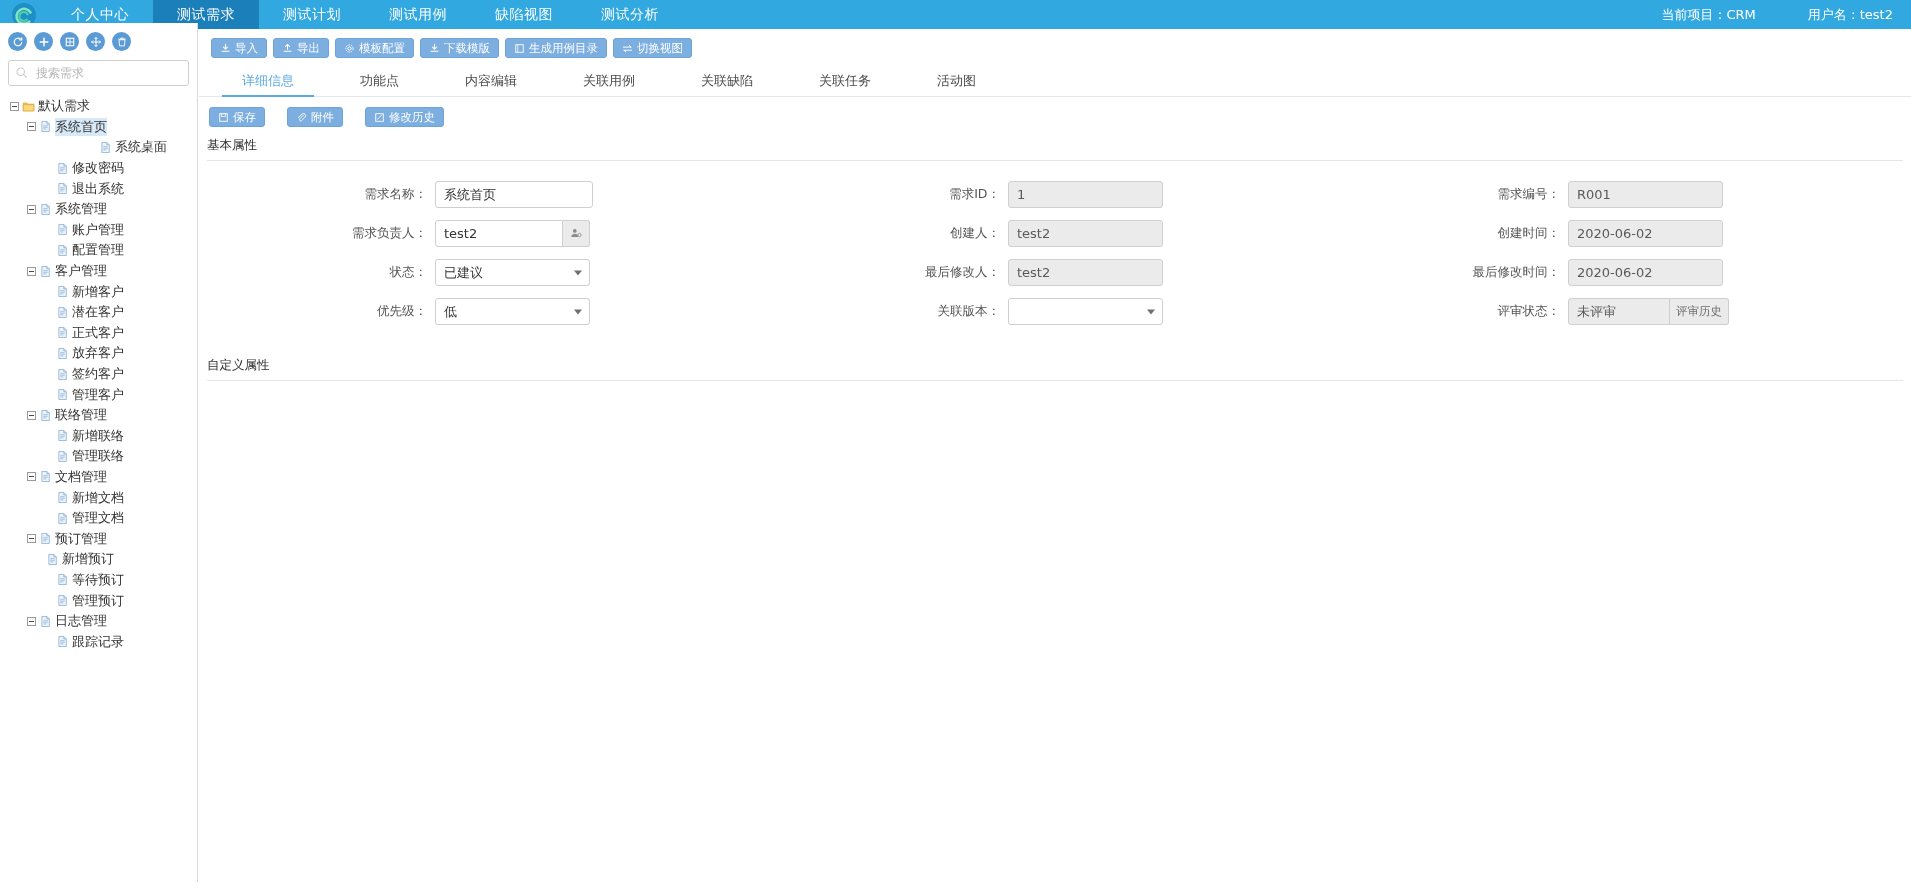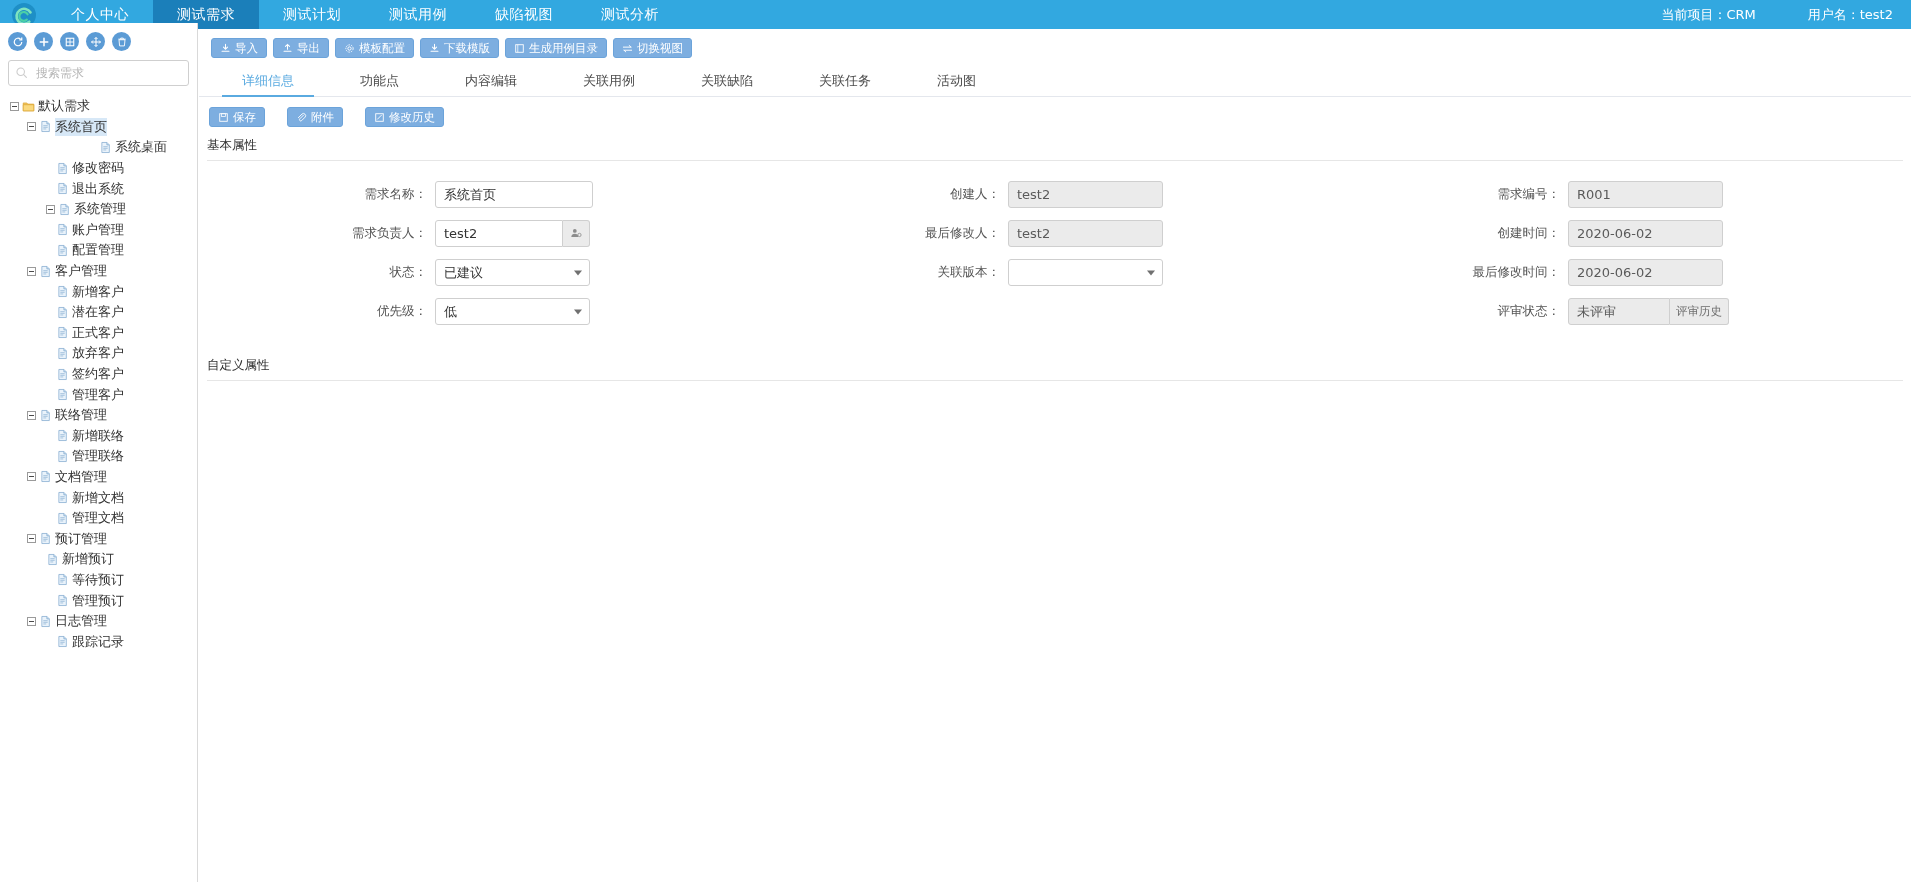--- a/index.html
+++ b/index.html
@@ -324,21 +324,21 @@
         <span class="toggler empty"></span>
         <span style="display: flex;">
           <svg class="ticon" width="13" height="13" viewBox="0 0 16 16">
             <path d="M3.5 1.8h6.2l3 3v9.4h-9.2z" fill="#eaf3fb" stroke="#7fa9cd" stroke-width=".9"></path>
             <path d="M9.7 1.8v3h3" fill="#cfe3f3" stroke="#7fa9cd" stroke-width=".9"></path>
             <path d="M5.3 7h5.4M5.3 9h5.4M5.3 11h3.6" stroke="#7fa9cd" stroke-width=".8"></path>
           </svg>
         </span>
         <span class="tlabel">退出系统</span>
       </div>
-      <div class="tnode" style="padding-left: 38px; margin-left: 8px;">
+      <div class="tnode" style="padding-left: 27px;">
         <span class="toggler"></span>
         <span style="display: flex;">
           <svg class="ticon" width="13" height="13" viewBox="0 0 16 16">
             <path d="M3.5 1.8h6.2l3 3v9.4h-9.2z" fill="#eaf3fb" stroke="#7fa9cd" stroke-width=".9"></path>
             <path d="M9.7 1.8v3h3" fill="#cfe3f3" stroke="#7fa9cd" stroke-width=".9"></path>
             <path d="M5.3 7h5.4M5.3 9h5.4M5.3 11h3.6" stroke="#7fa9cd" stroke-width=".8"></path>
           </svg>
         </span>
         <span class="tlabel">系统管理</span>
       </div>
@@ -718,20 +718,26 @@
           <div class="sel">
             <span>低</span>
             <span class="caret"></span>
           </div>
         </div>
       </div>
     </div>
 
     <div class="col2">
       <div class="field">
+        <div class="fl">需求ID：</div>
+        <div class="fc">
+          <input class="inp disabled" disabled="" type="text" value="1" style="">
+        </div>
+      </div>
+      <div class="field">
         <div class="fl">创建人：</div>
         <div class="fc">
           <input class="inp disabled" disabled="" type="text" value="test2" style="">
         </div>
       </div>
       <div class="field">
         <div class="fl">最后修改人：</div>
         <div class="fc">
           <input class="inp disabled" disabled="" type="text" value="test2" style="">
         </div>

